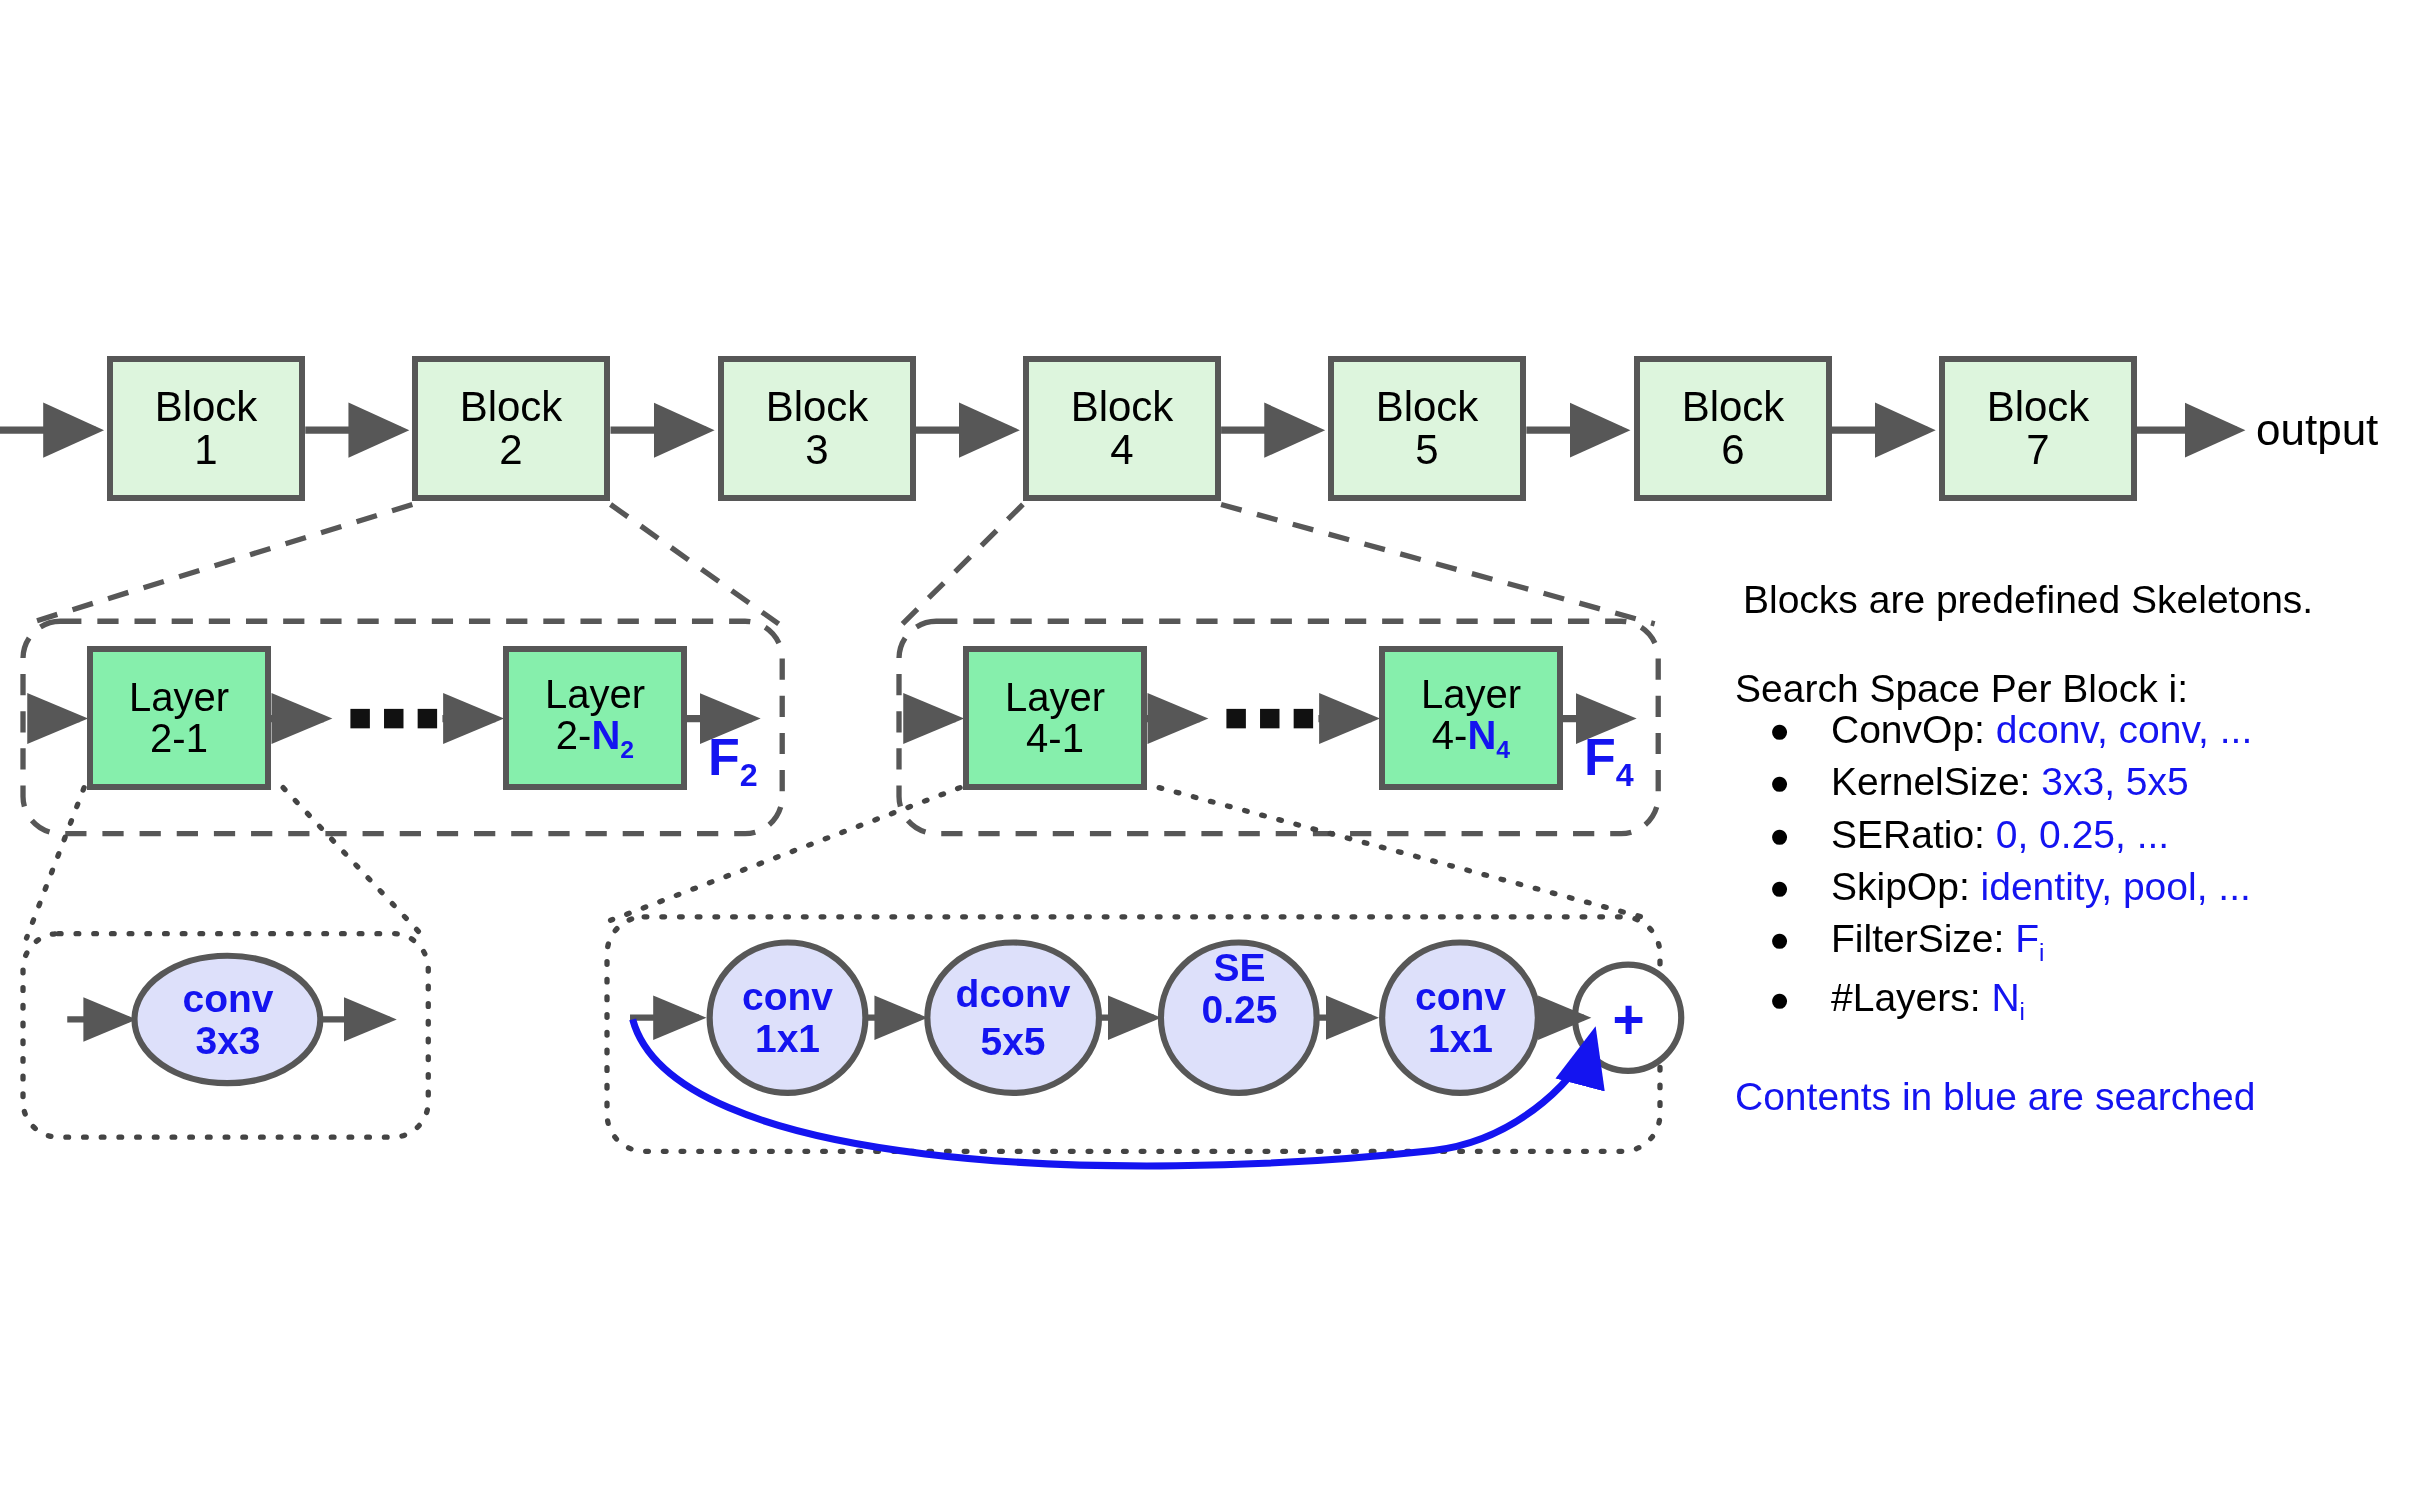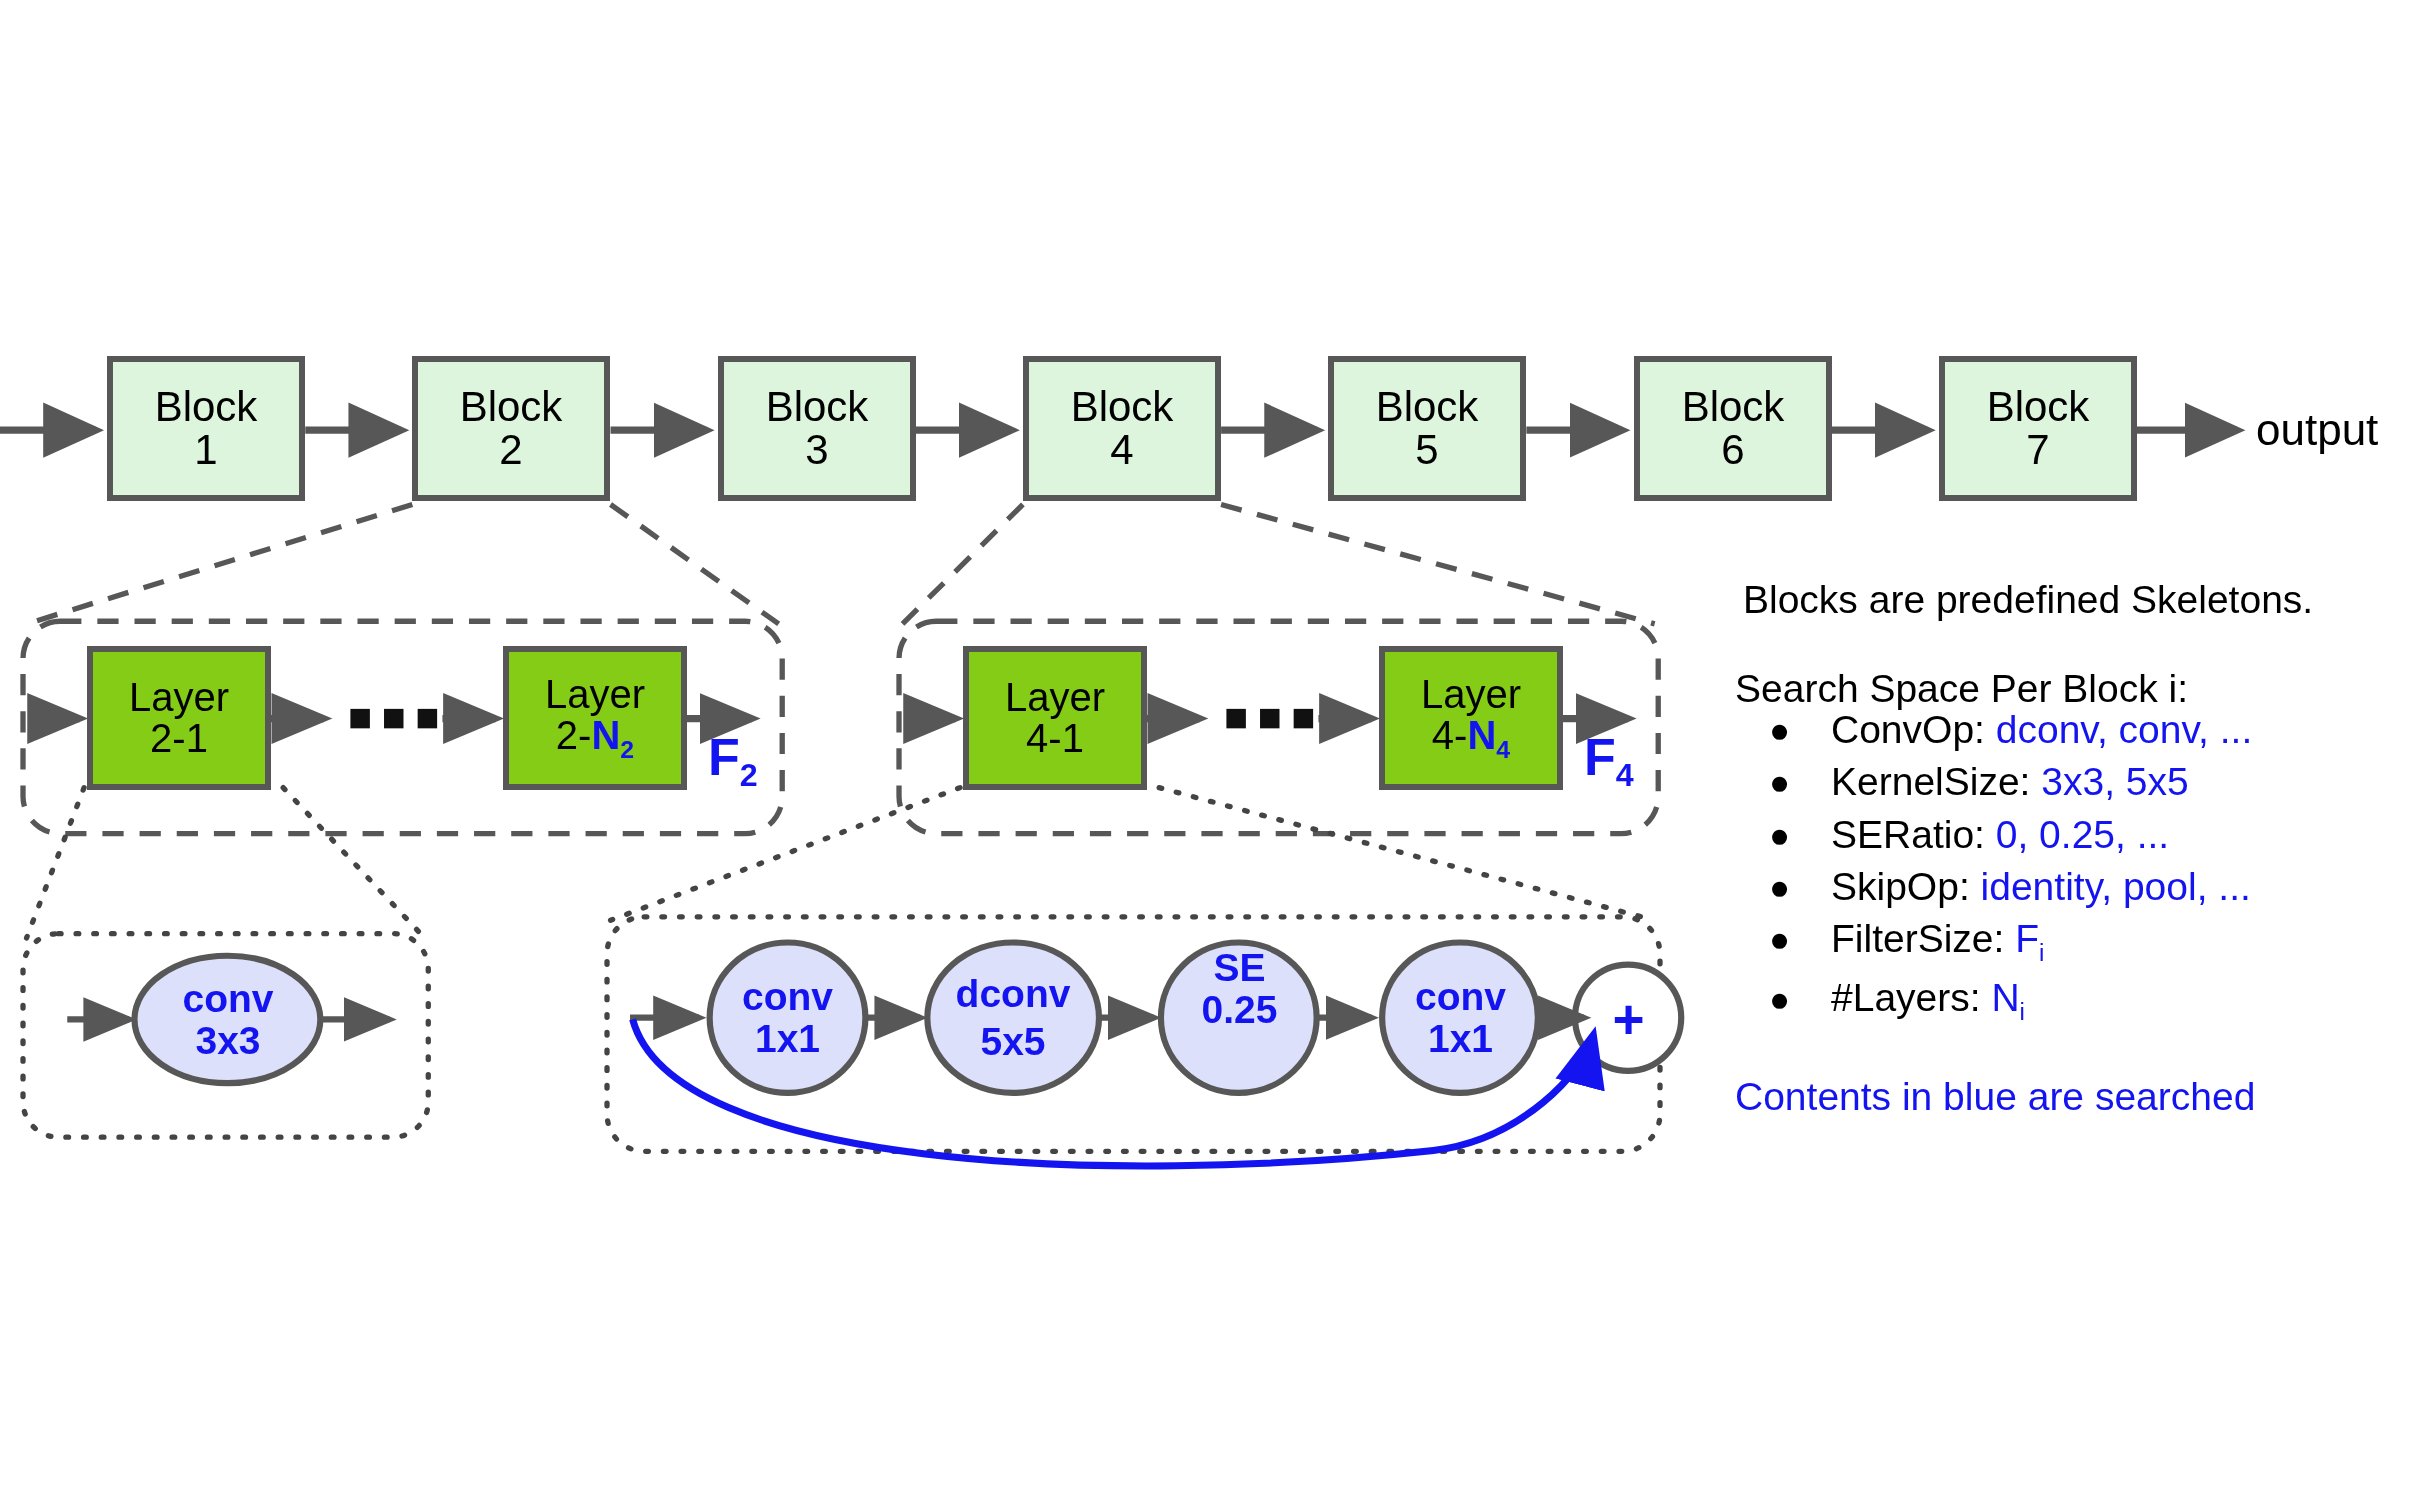--- a/index.html
+++ b/index.html
@@ -47,21 +47,21 @@
     font-size: 42px;
     color: #000;
     text-align: center;
     white-space: nowrap;
   }
 
   
   .layer-box {
     position: absolute;
     box-sizing: border-box;
-    background: #84cc16;
+    background: #86efac;
     border: 6.2px solid #575757;
     display: flex;
     flex-direction: column;
     align-items: center;
     justify-content: center;
     line-height: 1.02;
   }
   .layer-box .ln {
     font-size: 40px;
     color: #000;

